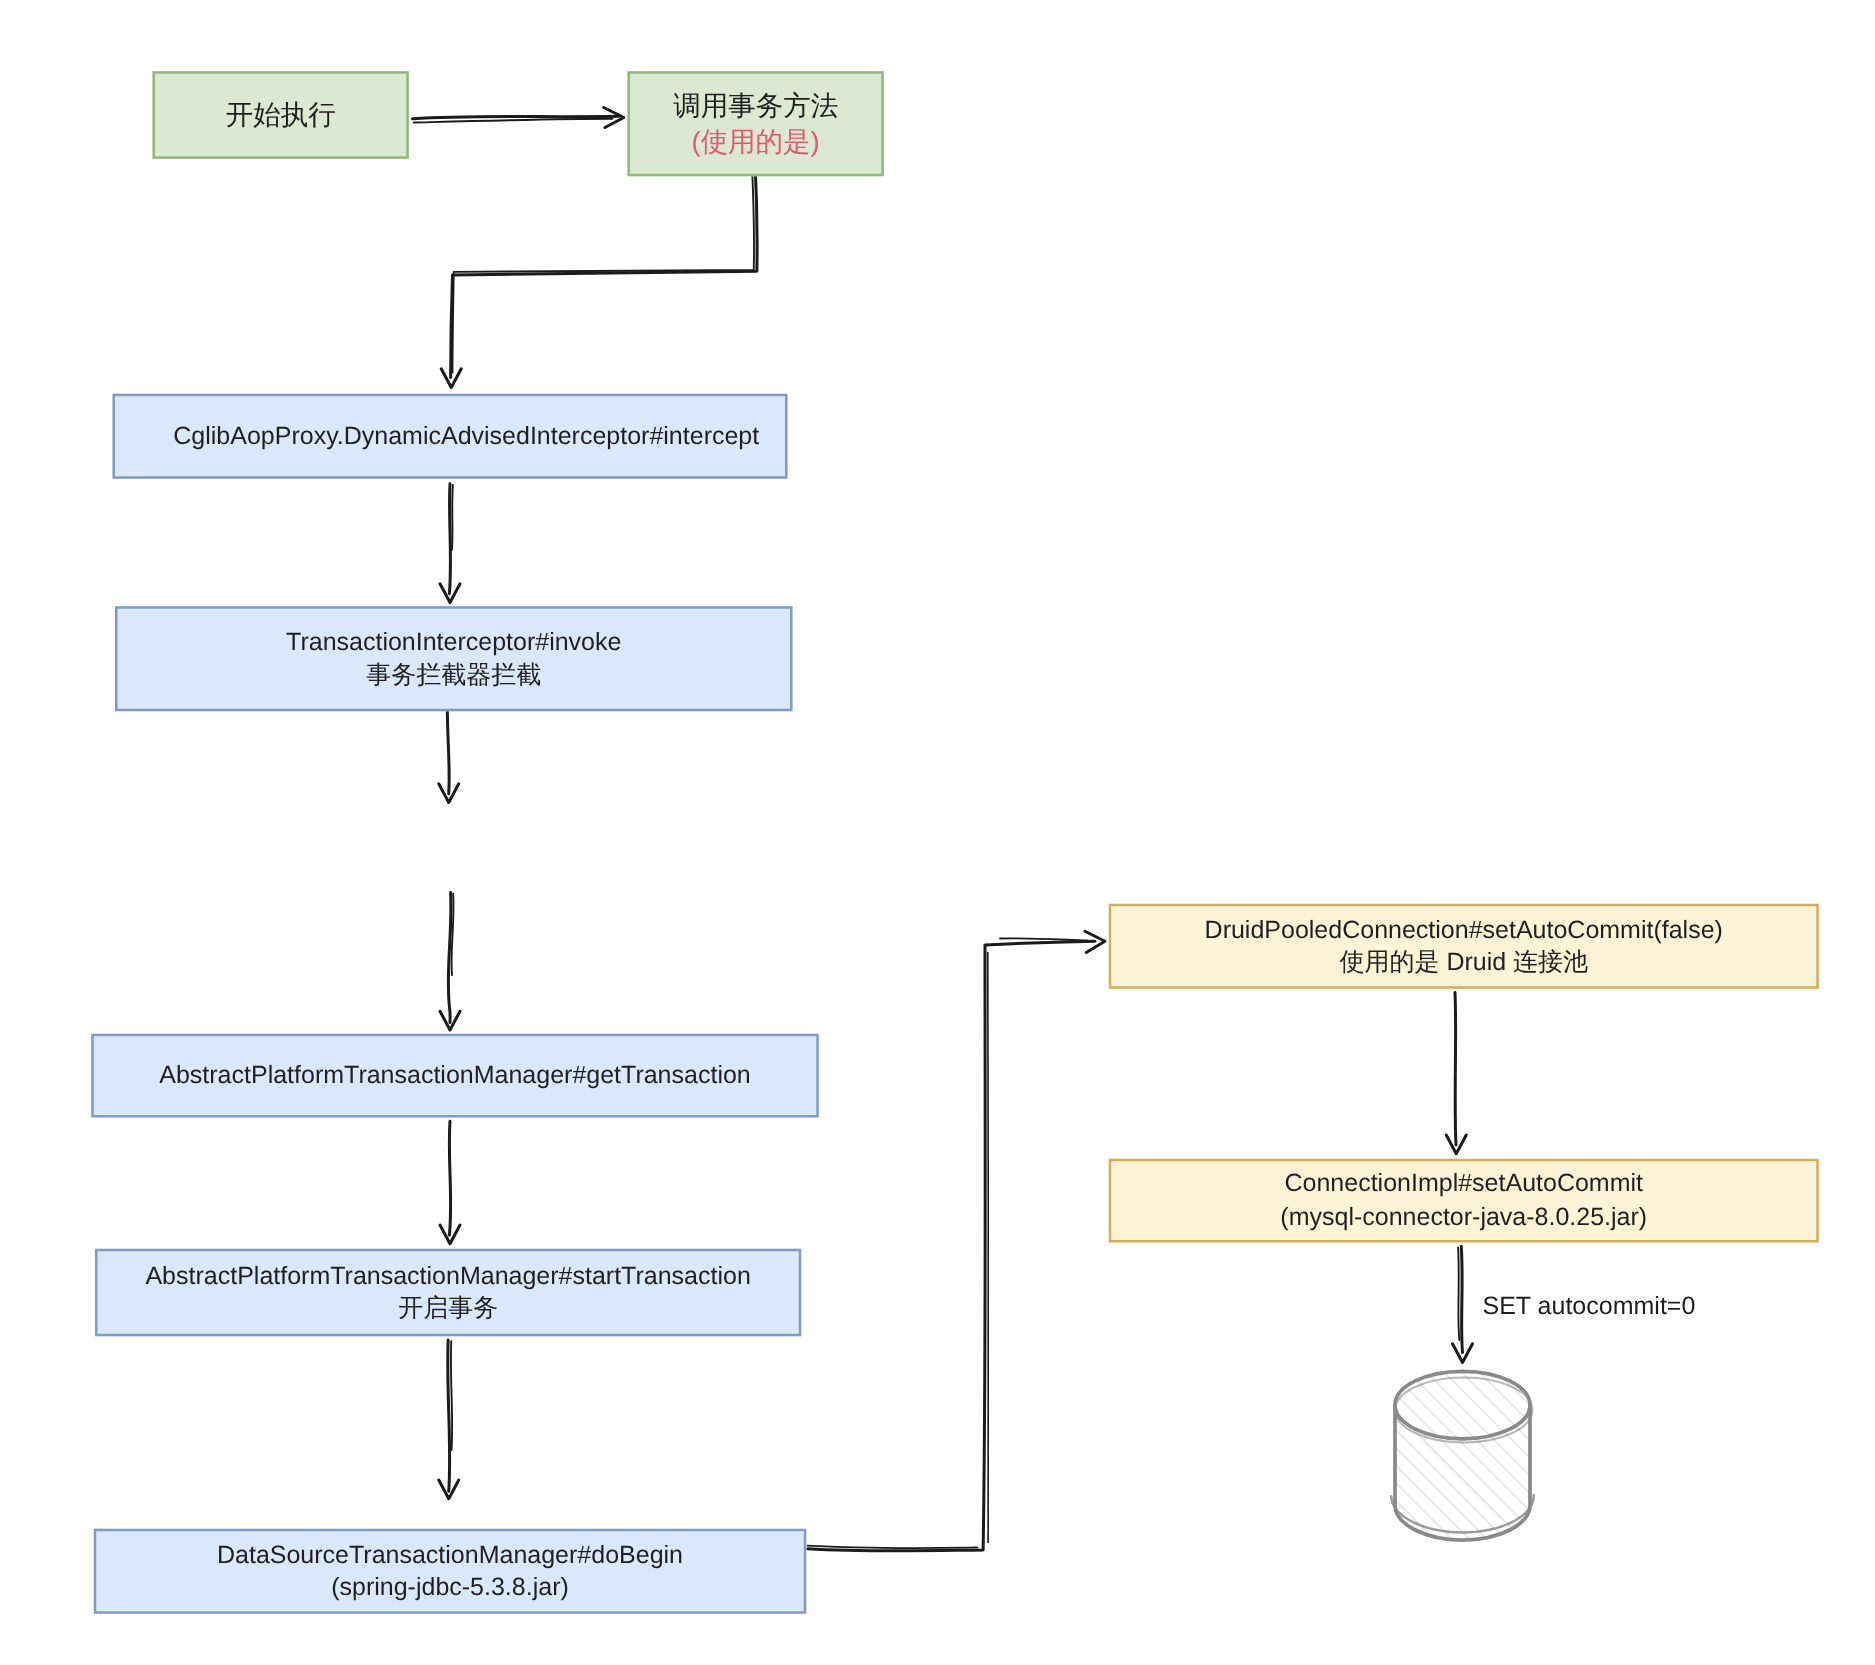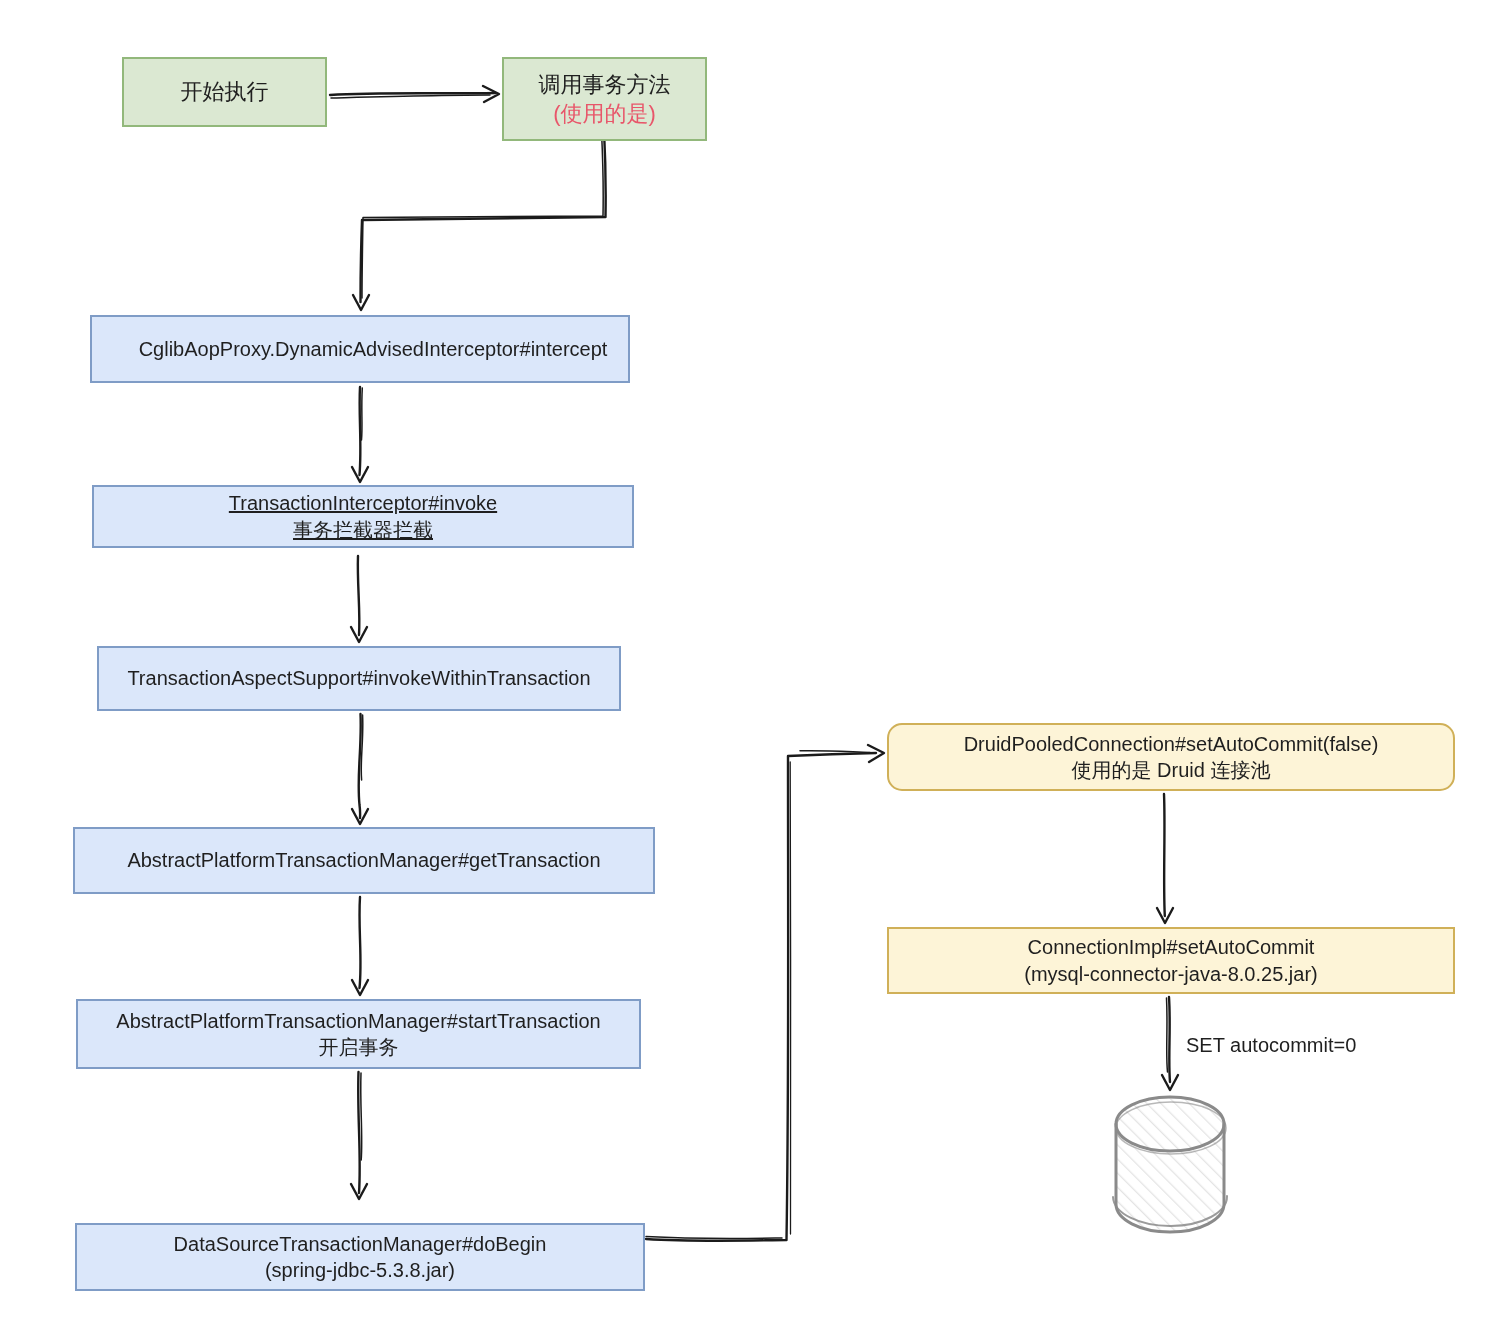--- a/index.html
+++ b/index.html
@@ -119,44 +119,41 @@
 
   <div class="node green" style="left:502px;top:57px;width:205px;height:84px;">
     <div class="label">调用事务方法</div>
     <div class="sublabel red">(使用的是)</div>
   </div>
 
   <div class="node blue" style="left:90px;top:315px;width:540px;height:68px;padding-left:34px;">
     <div class="label">CglibAopProxy.DynamicAdvisedInterceptor#intercept</div>
   </div>
 
-  <div class="node blue" style="left:92px;top:485px;width:542px;height:63px;text-decoration:underline;">
+  <div class="node blue" style="left:92px;top:485px;width:542px;height:84px;">
     <div class="label">TransactionInterceptor#invoke</div>
     <div class="sublabel">事务拦截器拦截</div>
   </div>
 
-  <div class="node blue" style="left:97px;top:646px;width:524px;height:65px;">
-    <div class="label">TransactionAspectSupport#invokeWithinTransaction</div>
-  </div>
 
   <div class="node blue" style="left:73px;top:827px;width:582px;height:67px;">
     <div class="label">AbstractPlatformTransactionManager#getTransaction</div>
   </div>
 
   <div class="node blue" style="left:76px;top:999px;width:565px;height:70px;">
     <div class="label">AbstractPlatformTransactionManager#startTransaction</div>
     <div class="sublabel">开启事务</div>
   </div>
 
   <div class="node blue" style="left:75px;top:1203px;width:570px;height:68px;margin-top:20px;">
     <div class="label">DataSourceTransactionManager#doBegin</div>
     <div class="sublabel">(spring-jdbc-5.3.8.jar)</div>
   </div>
 
-  <div class="node yellow" style="left:887px;top:723px;width:568px;height:68px;border-radius:15px;">
+  <div class="node yellow" style="left:887px;top:723px;width:568px;height:68px;">
     <div class="label">DruidPooledConnection#setAutoCommit(false)</div>
     <div class="sublabel">使用的是 Druid 连接池</div>
   </div>
 
   <div class="node yellow" style="left:887px;top:927px;width:568px;height:67px;">
     <div class="label">ConnectionImpl#setAutoCommit</div>
     <div class="sublabel">(mysql-connector-java-8.0.25.jar)</div>
   </div>
 
   <div class="edge-label" style="left:1186px;top:1034px;">SET autocommit=0</div>

